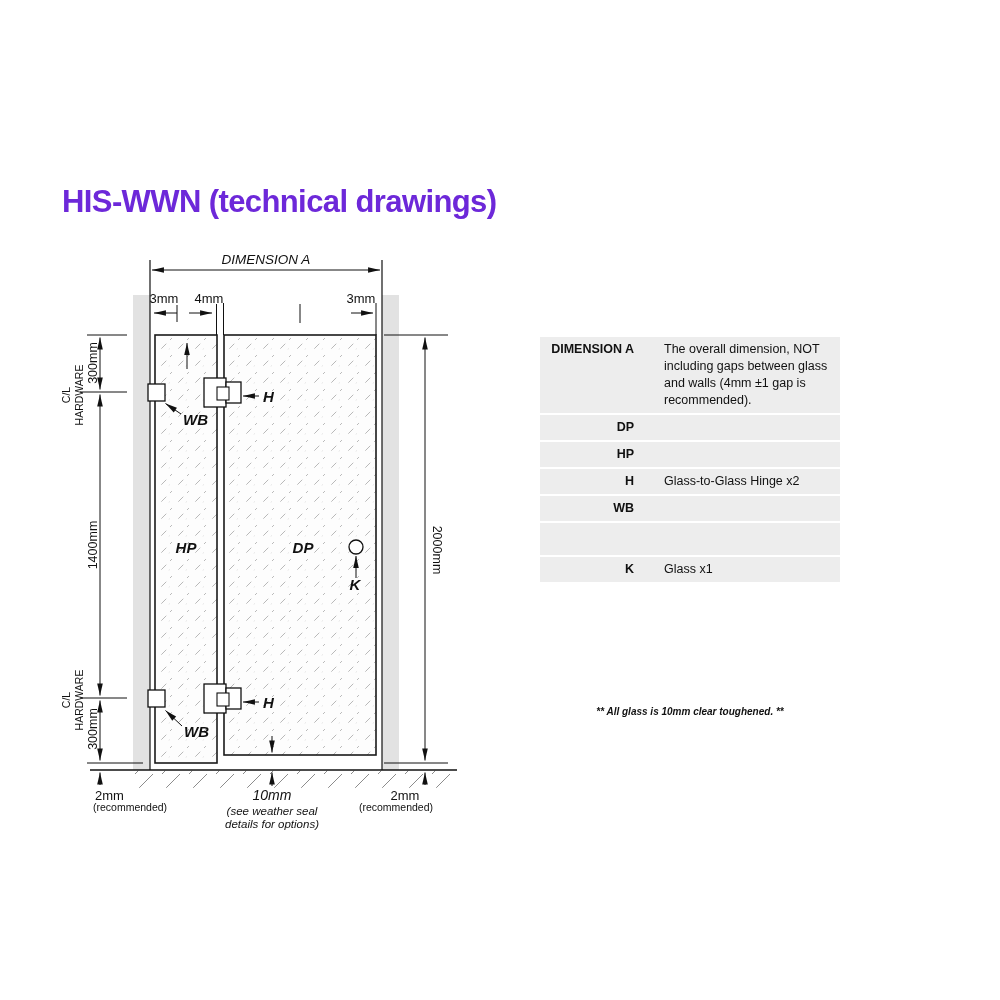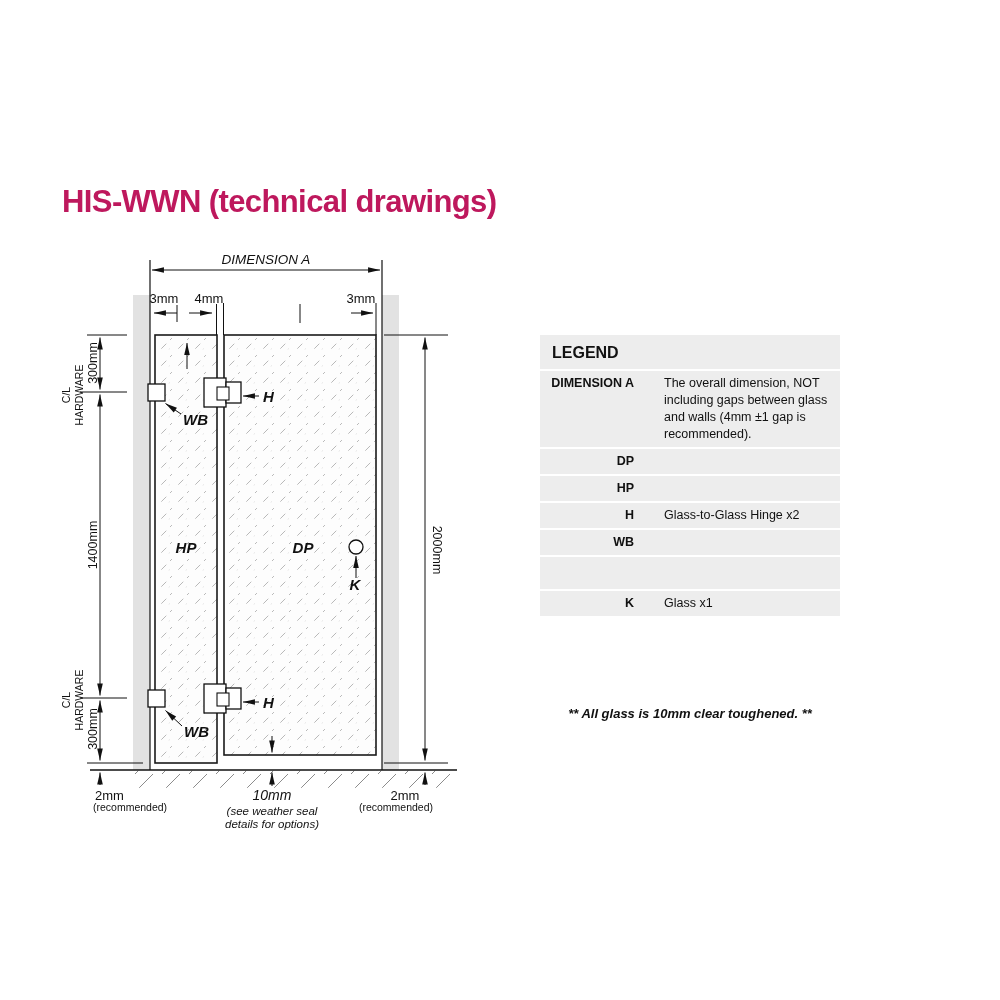--- a/index.html
+++ b/index.html
@@ -1,19 +1,19 @@
 <!DOCTYPE html>
 <html style="--wall_fill: #e2e2e2; --legend_bg: #ededed;"><head>
 <meta charset="utf-8">
 <style>
   html,body{margin:0;padding:0;background:#fff;}
   body{position:relative;width:1000px;height:1000px;overflow:hidden;
        font-family:"Liberation Sans",sans-serif;color:#111;}
   .title{position:absolute;left:62px;top:184px;margin:0;font-size:31px;
-         font-weight:bold;letter-spacing:-0.6px;color:#be185d;white-space:pre;}
+         font-weight:bold;letter-spacing:-0.6px;color:#6d28d9;white-space:pre;}
   svg.drawing{position:absolute;left:0;top:0;}
   
   .t{fill:#111;font-family:"Liberation Sans",sans-serif;}
   .dim{font-size:13px;}
   .dima{font-size:13.5px;font-style:italic;}
   .rot{font-size:12.5px;}
   .sm{font-size:10.5px;}
   .lbl{font-size:15px;font-weight:bold;font-style:italic;}
   .it{font-size:14px;font-style:italic;}
   .note{font-size:11.5px;font-style:italic;}
@@ -22,21 +22,21 @@
   .legend{position:absolute;left:540px;top:335px;width:300px;
           background:var(--legend_bg,#ededed);}
   .legend-head{font-weight:bold;font-size:16px;padding:9px 0 7px 12px;}
   .lrow{display:flex;border-top:2px solid #fff;padding:4px 0;}
   .term{flex:0 0 94px;text-align:right;font-weight:bold;font-size:12.5px;
         line-height:17px;white-space:pre;}
   .desc{margin-left:30px;font-size:12.5px;line-height:17px;white-space:pre;}
   .spacer{min-height:24px;}
   .footnote{position:absolute;left:540px;top:706px;width:300px;
             text-align:center;font-style:italic;font-weight:bold;
-            font-size:13px;}
+            font-size:10px;}
 </style>
 </head>
 <body>
 
 <h1 class="title">HIS-WWN (technical drawings)</h1>
 
 <svg class="drawing" width="520" height="850" viewBox="0 0 520 850" xmlns="http://www.w3.org/2000/svg">
   <defs>
     <marker id="ar" viewBox="0 0 12 6" refX="11.3" refY="3" markerWidth="13" markerHeight="6.5" orient="auto-start-reverse">
       <path d="M0.3,0.4 L11.3,3 L0.3,5.6 Z" fill="#111"></path>
@@ -141,21 +141,20 @@
     <text class="t lbl" x="263" y="402">H</text>
     <text class="t lbl" x="263" y="708">H</text>
     <text class="t lbl" x="183" y="425">WB</text>
     <text class="t lbl" x="184" y="737">WB</text>
     <text class="t dim" x="95" y="800">2mm</text>
     <text class="t sm" x="93" y="811">(recommended)</text>
   </g>
 </svg>
 
 <div class="legend">
-  <div class="legend-head">LEGEND</div>
 
   <div class="lrow">
     <div class="term">DIMENSION A</div>
     <div class="desc">The overall dimension, NOT
 including gaps between glass
 and walls (4mm ±1 gap is
 recommended).</div>
   </div>
   <div class="lrow">
     <div class="term">DP</div>

